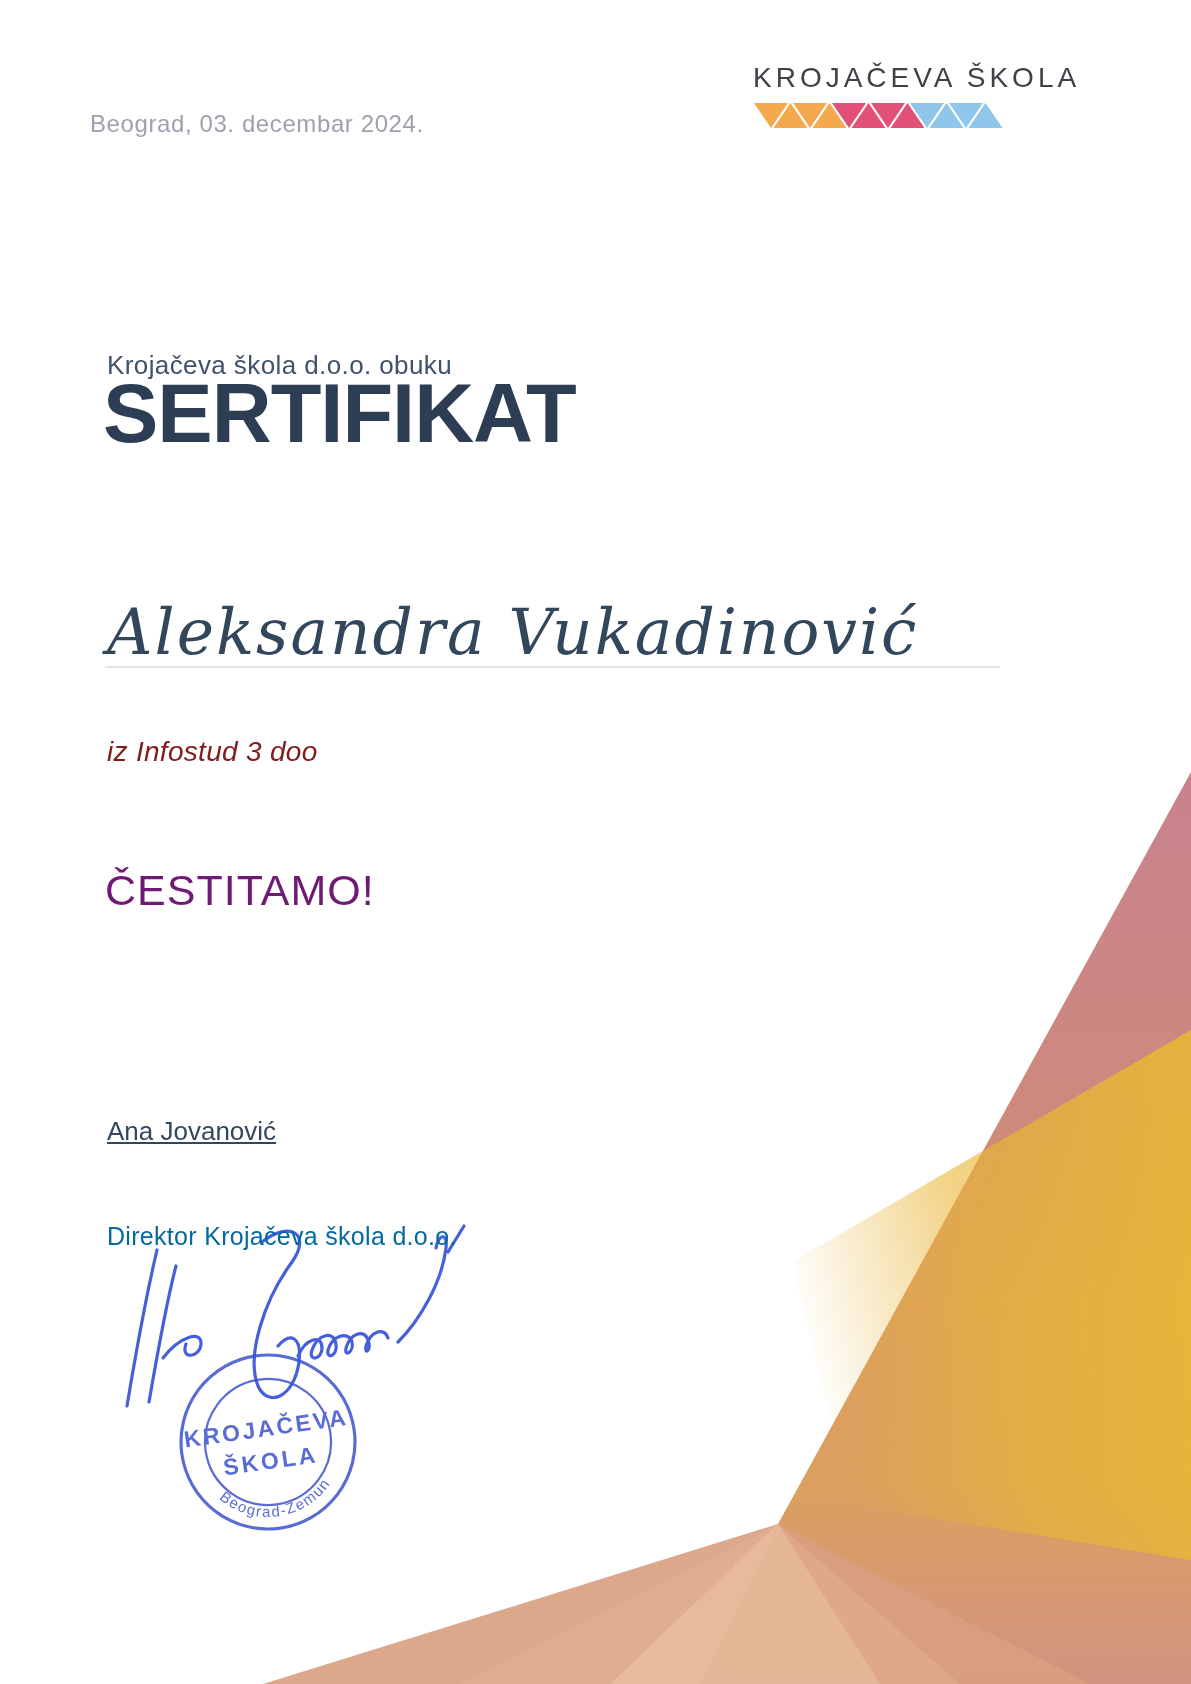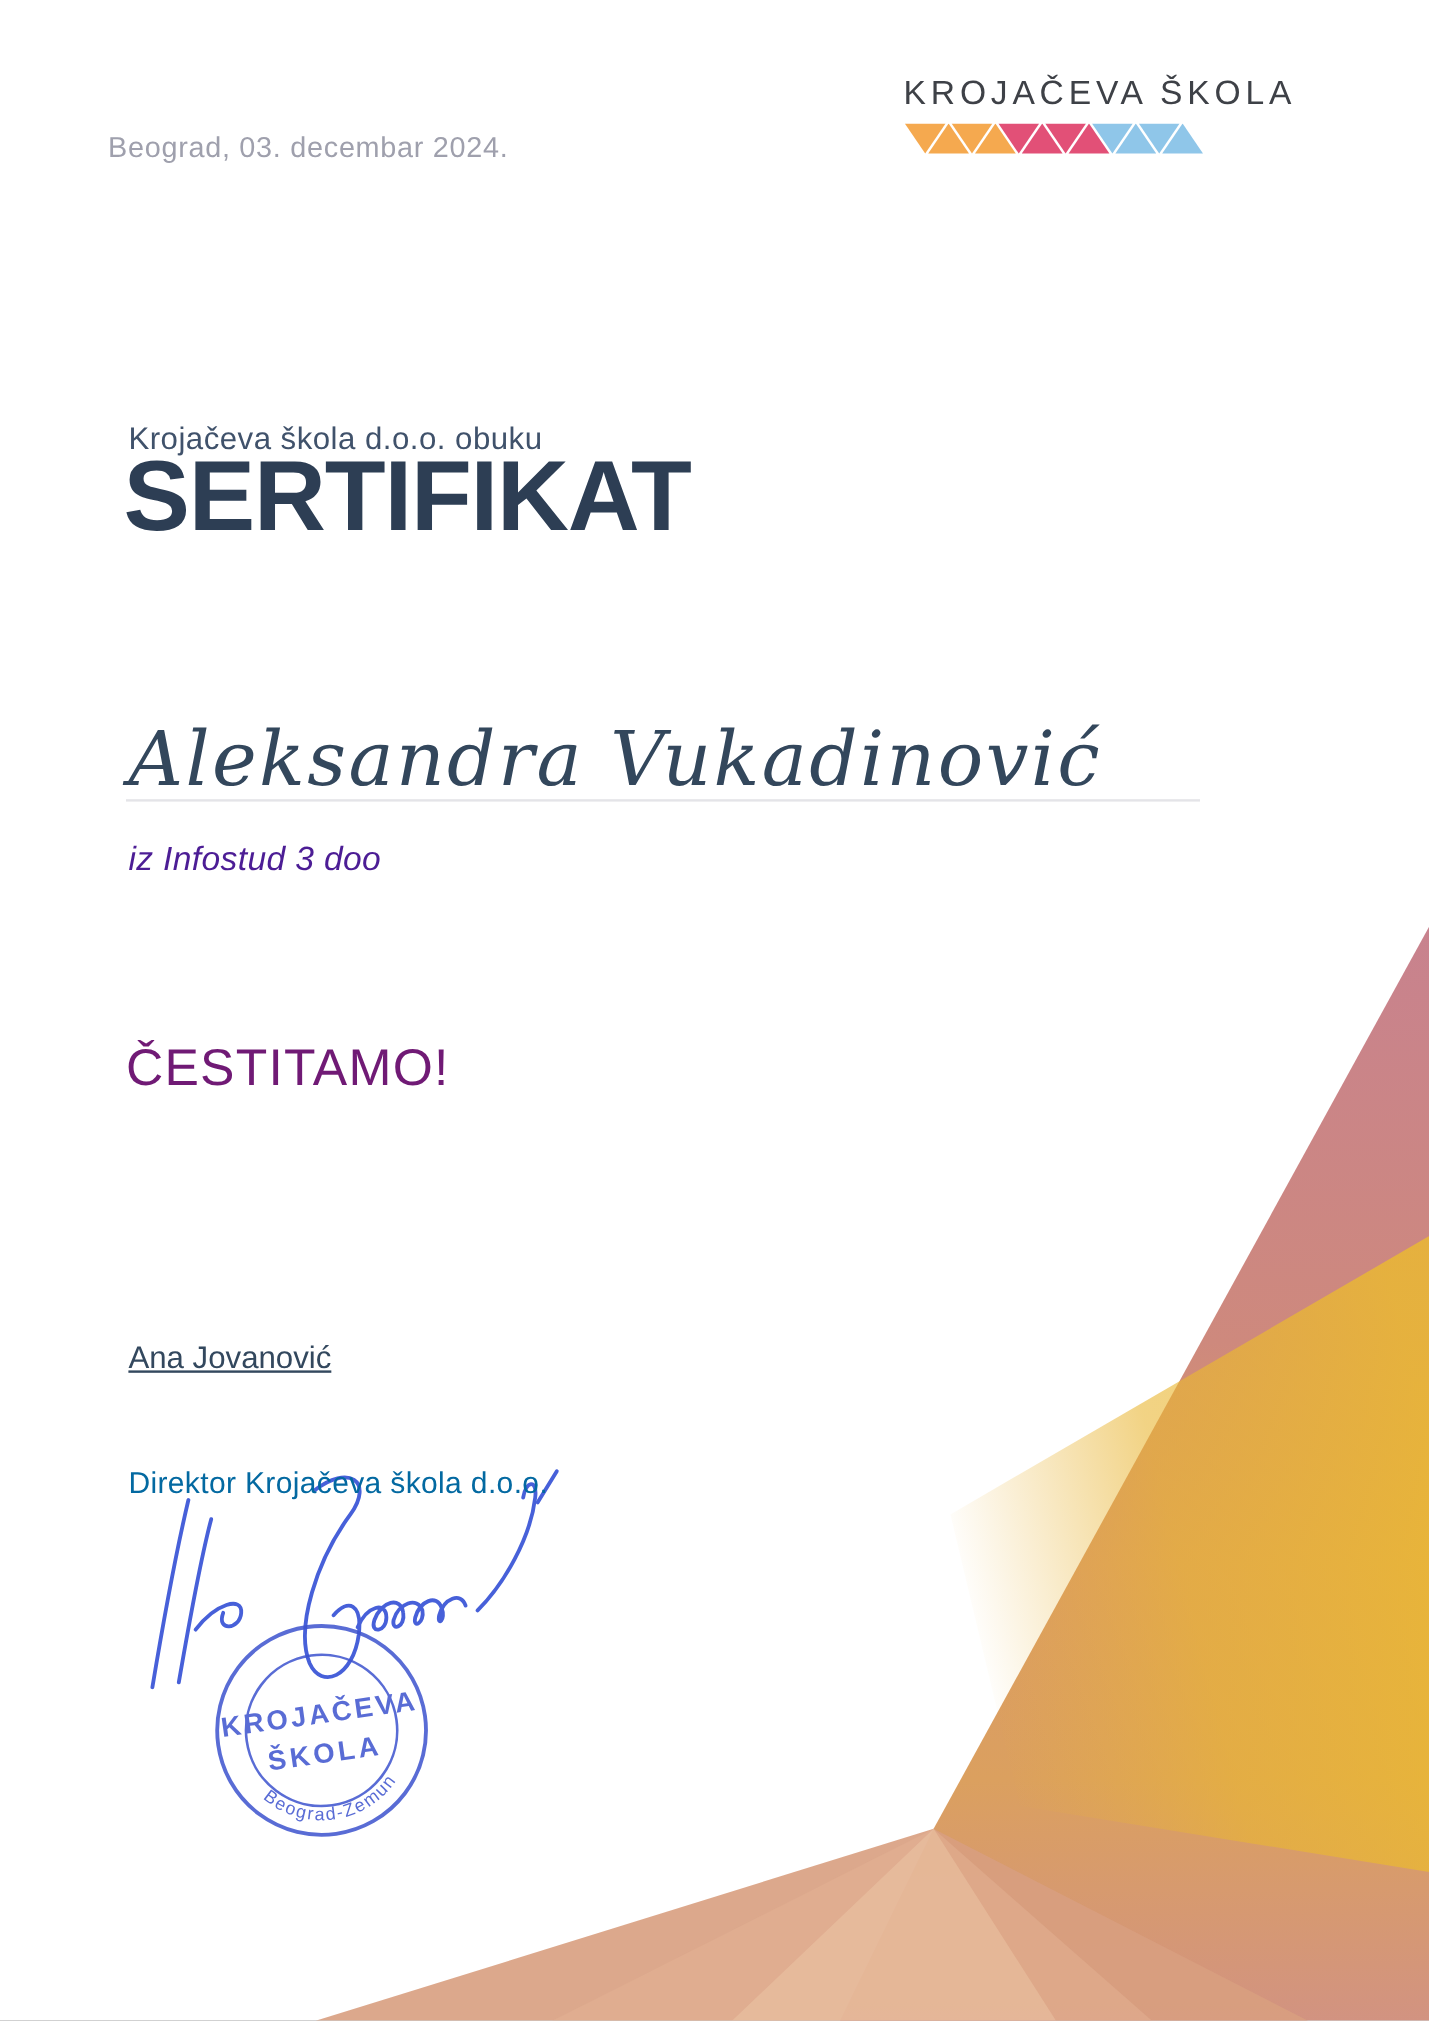--- a/index.html
+++ b/index.html
@@ -36,22 +36,22 @@
 
   .recipient-name{
     left:107px;top:596px;
     font-family:"DejaVu Serif", serif;font-style:italic;
     font-size:63px;color:#33475C;letter-spacing:2px;
   }
   .name-underline{
     left:105px;top:666px;width:895px;height:2px;background:#E4E4E8;
   }
   .company-line{
-    left:107px;top:700px;
-    font-size:28px;font-style:italic;color:#4c1d95;letter-spacing:.3px;
+    left:107px;top:736px;
+    font-size:28px;font-style:italic;color:#7f1d1d;letter-spacing:.3px;
   }
 
   .congrats-heading{
     left:105px;top:866px;
     font-size:43px;color:#701a75;letter-spacing:1px;font-weight:400;
   }
   .congrats-body{
     left:105px;top:944px;width:930px;
     font-size:28px;line-height:44px;color:#9B9CA8;
   }

